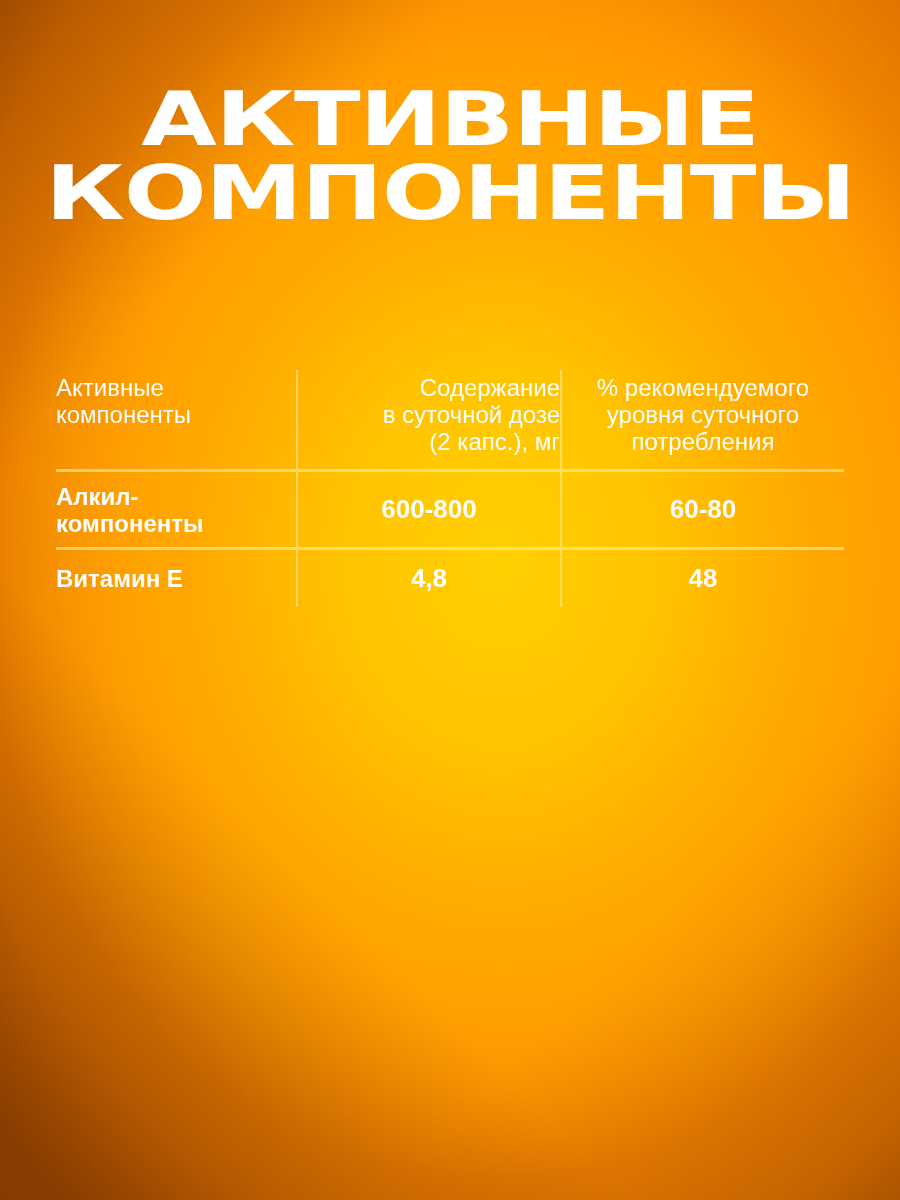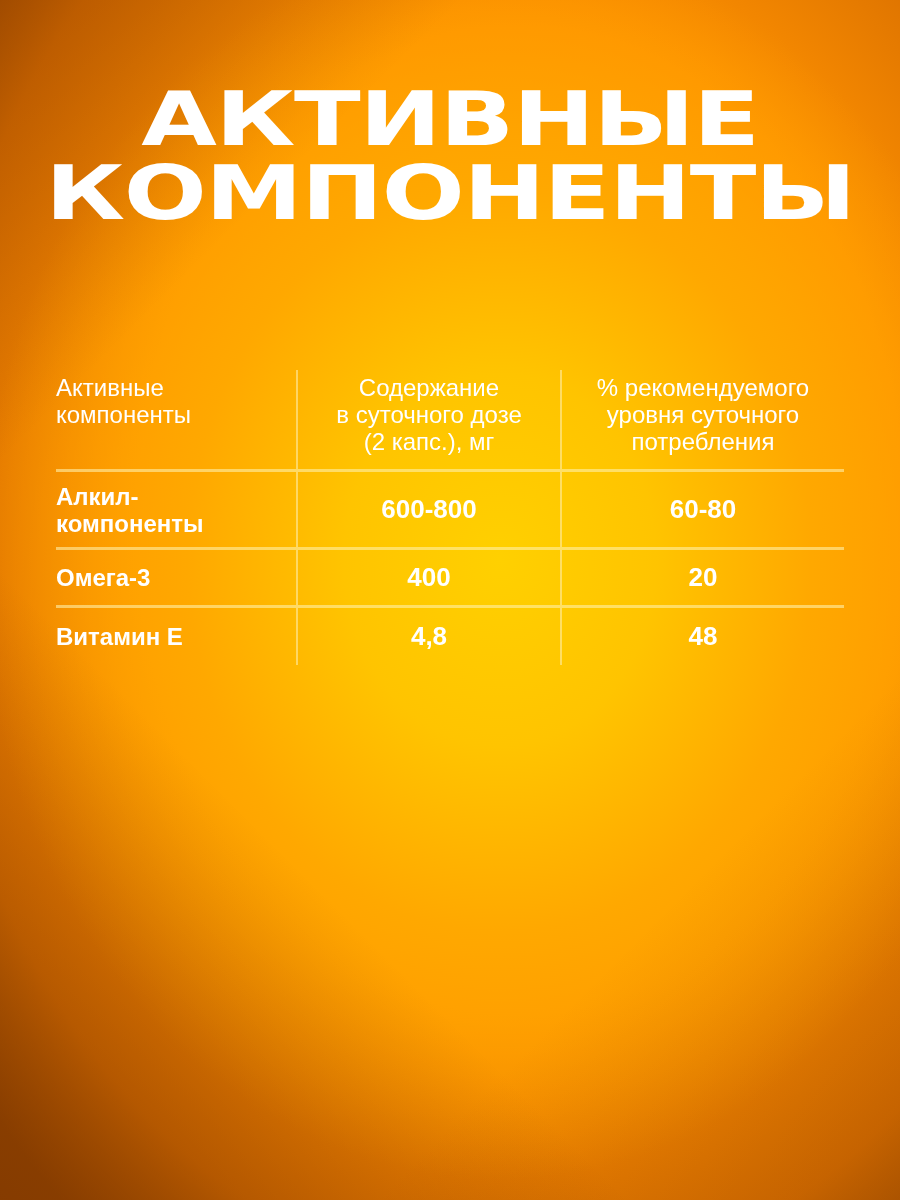--- a/index.html
+++ b/index.html
@@ -35,64 +35,59 @@
     }
     th, td { padding: 0; vertical-align: middle; }
     th { font-weight: normal; padding-bottom: 14px; padding-top: 4px; vertical-align: top; }
     td.name { text-align: left; font-weight: 600; }
     td.val { text-align: center; font-size: 26px; font-weight: 600; }
     th.c1 { text-align: left; width: 240px; }
     th.c2 { text-align: center; width: 262px; }
     th.c3 { text-align: center; }
     tr.row td { border-top: 3px solid rgba(255,240,170,0.6); }
     .c2cell { border-left: 2px solid rgba(255,240,180,0.55); border-right: 2px solid rgba(255,240,180,0.55); }
-    th.c2 { border-left: 2px solid rgba(255,240,180,0.55); border-right: 2px solid rgba(255,240,180,0.55); }
+    th.c2 { border-left: 2px solid rgba(255,240,180,0.55); border-right: 2px solid rgba(255,240,180,0.55); text-align: right; }
   </style>
 </head>
 <body>
 
 <div class="vignette"></div>
 
 <div class="title">
   <div>АКТИВНЫЕ</div>
   <div>КОМПОНЕНТЫ</div>
 </div>
 
 <table>
   <thead>
     <tr>
       <th class="c1">
         <div>Активные</div>
         <div>компоненты</div>
       </th>
       <th class="c2">
         <div>Содержание</div>
-        <div>в суточного дозе</div>
+        <div>в суточной дозе</div>
         <div>(2 капс.), мг</div>
       </th>
       <th class="c3">
         <div>% рекомендуемого</div>
         <div>уровня суточного</div>
         <div>потребления</div>
       </th>
     </tr>
   </thead>
   <tbody>
     <tr class="row" style="height:78px">
       <td class="name">
         <div>Алкил-</div>
         <div>компоненты</div>
       </td>
       <td class="val c2cell">600-800</td>
       <td class="val">60-80</td>
     </tr>
     <tr class="row" style="height:58px">
-      <td class="name">Омега-3</td>
-      <td class="val c2cell">400</td>
-      <td class="val">20</td>
-    </tr>
-    <tr class="row" style="height:58px">
       <td class="name">Витамин Е</td>
       <td class="val c2cell">4,8</td>
       <td class="val">48</td>
     </tr>
   </tbody>
 </table>
 
 </body></html>

